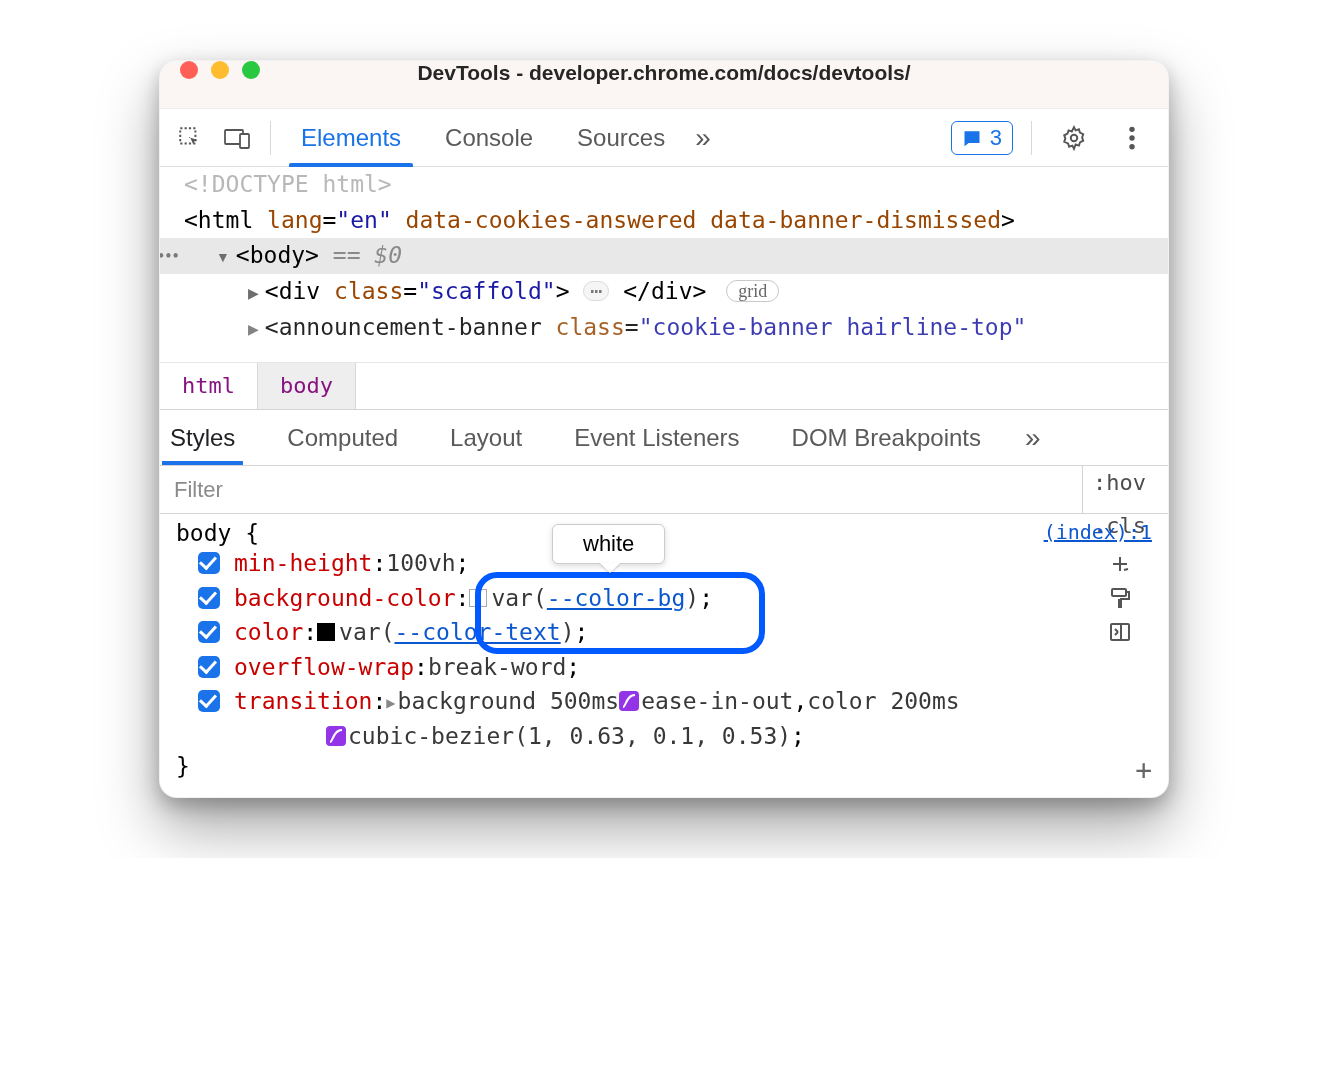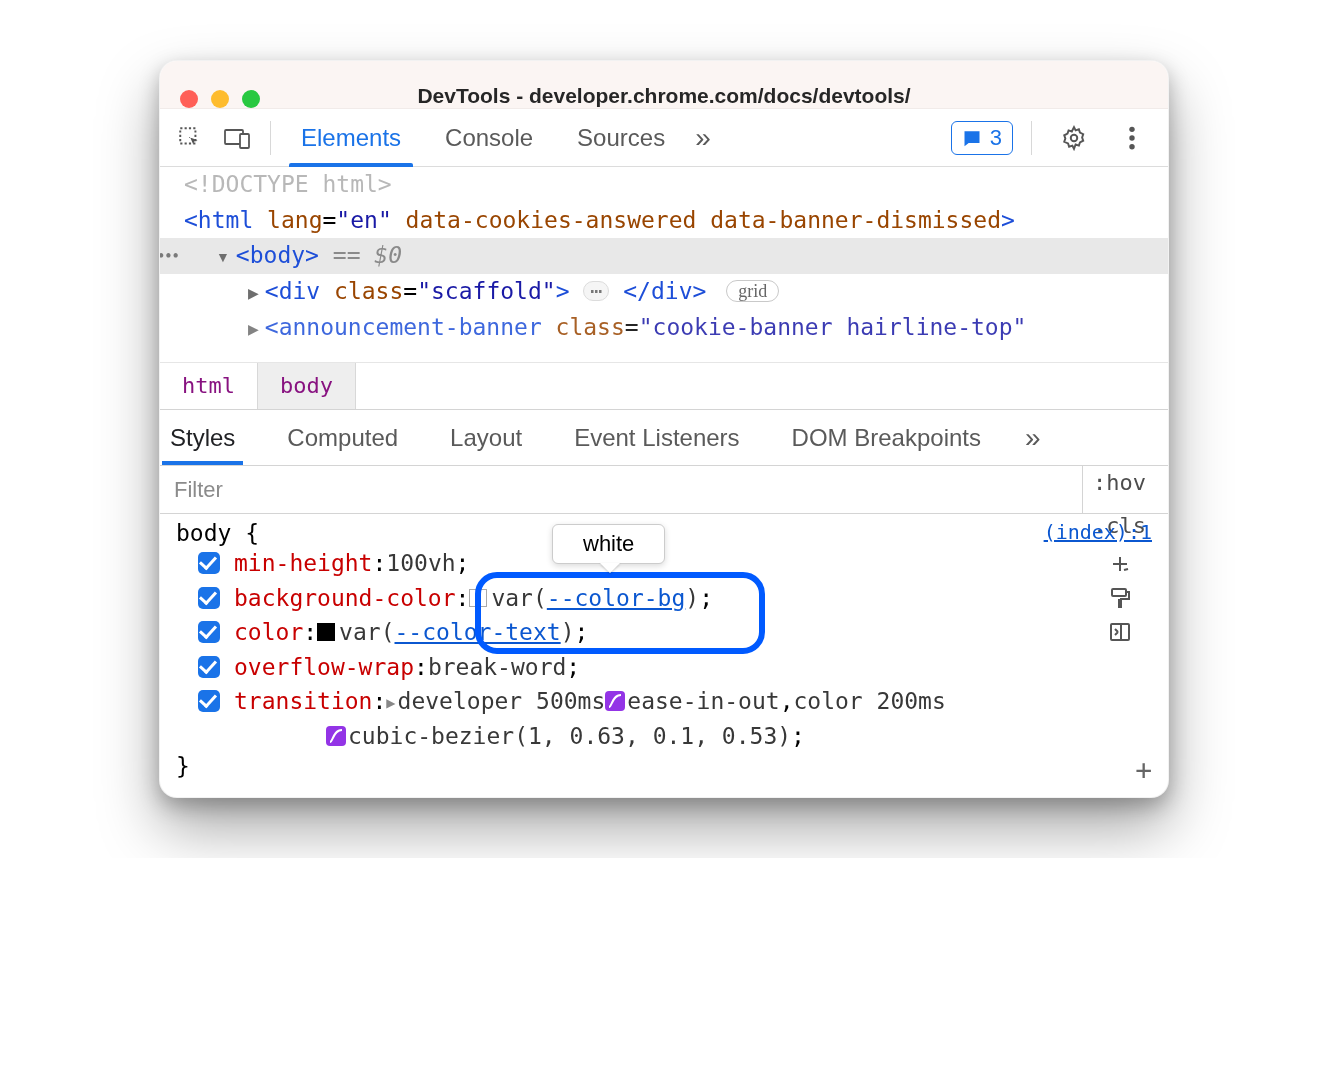--- a/index.html
+++ b/index.html
@@ -17,21 +17,21 @@
     border-radius: 18px;
     box-shadow: 0 30px 60px rgba(0,0,0,0.35), 0 8px 20px rgba(0,0,0,0.25);
     overflow: hidden;
     background: #fff;
     border: 1px solid rgba(0,0,0,0.05);
   }
   .titlebar {
     height: 48px;
     background: #fbf5f3;
     display: flex;
-    align-items: flex-end;
+    align-items: flex-start;
     padding: 0 20px;
     border-bottom: 1px solid rgba(0,0,0,0.04);
     position: relative;
   }
   .traffic { display: flex; gap: 13px; }
   .tl-dot { width: 18px; height: 18px; border-radius: 50%; }
   .tl-red { background: #ff5f57; }
   .tl-yellow { background: #febc2e; }
   .tl-green { background: #28c840; }
   .title-text {
@@ -106,21 +106,21 @@
     content: "▶";
     font-family: -apple-system, sans-serif;
     font-size: 14px;
     color: #6e6e6e;
     margin-right: 6px;
     display: inline-block;
     vertical-align: 1px;
   }
   .dom-caret.open::before { content: "▼"; font-size: 14px; }
   .code-dim { color: #b8b8b8; }
-  .code-tag { color: #1d4ed8; margin-top: 27px; }
+  .code-tag { color: #000000; margin-top: 27px; }
   .code-attr { color: #994500; }
   .code-str { color: #1a1aa6; }
   .ellipsis-badge {
     display: inline-flex;
     background: #f5f5f5;
     border: 1px solid #dcdcdc;
     border-radius: 10px;
     padding: 0 6px;
     font-size: 20px;
     color: #777;
@@ -472,21 +472,21 @@
         <span>: </span>
         <span class="prop-val">break-word</span>
         <span>;</span>
     </div>
 
     <div class="rule-prop">
       <span class="chk"></span>
       <span class="prop-name">transition</span>
         <span>: </span>
         <span class="play-tri"></span>
-        <span class="prop-val">developer 500ms </span>
+        <span class="prop-val">background 500ms </span>
         <span class="ease-badge">
           <svg width="14" height="14" viewBox="0 0 14 14" fill="none" stroke="currentColor" stroke-width="2">
             <path d="M1 13C4 13 4 1 13 1"></path>
           </svg>
         </span> 
         <span class="prop-val">ease-in-out</span>
         <span>,</span>
         <span class="prop-val">color 200ms</span>
     </div>
     <div class="rule-prop wrap-indent">

